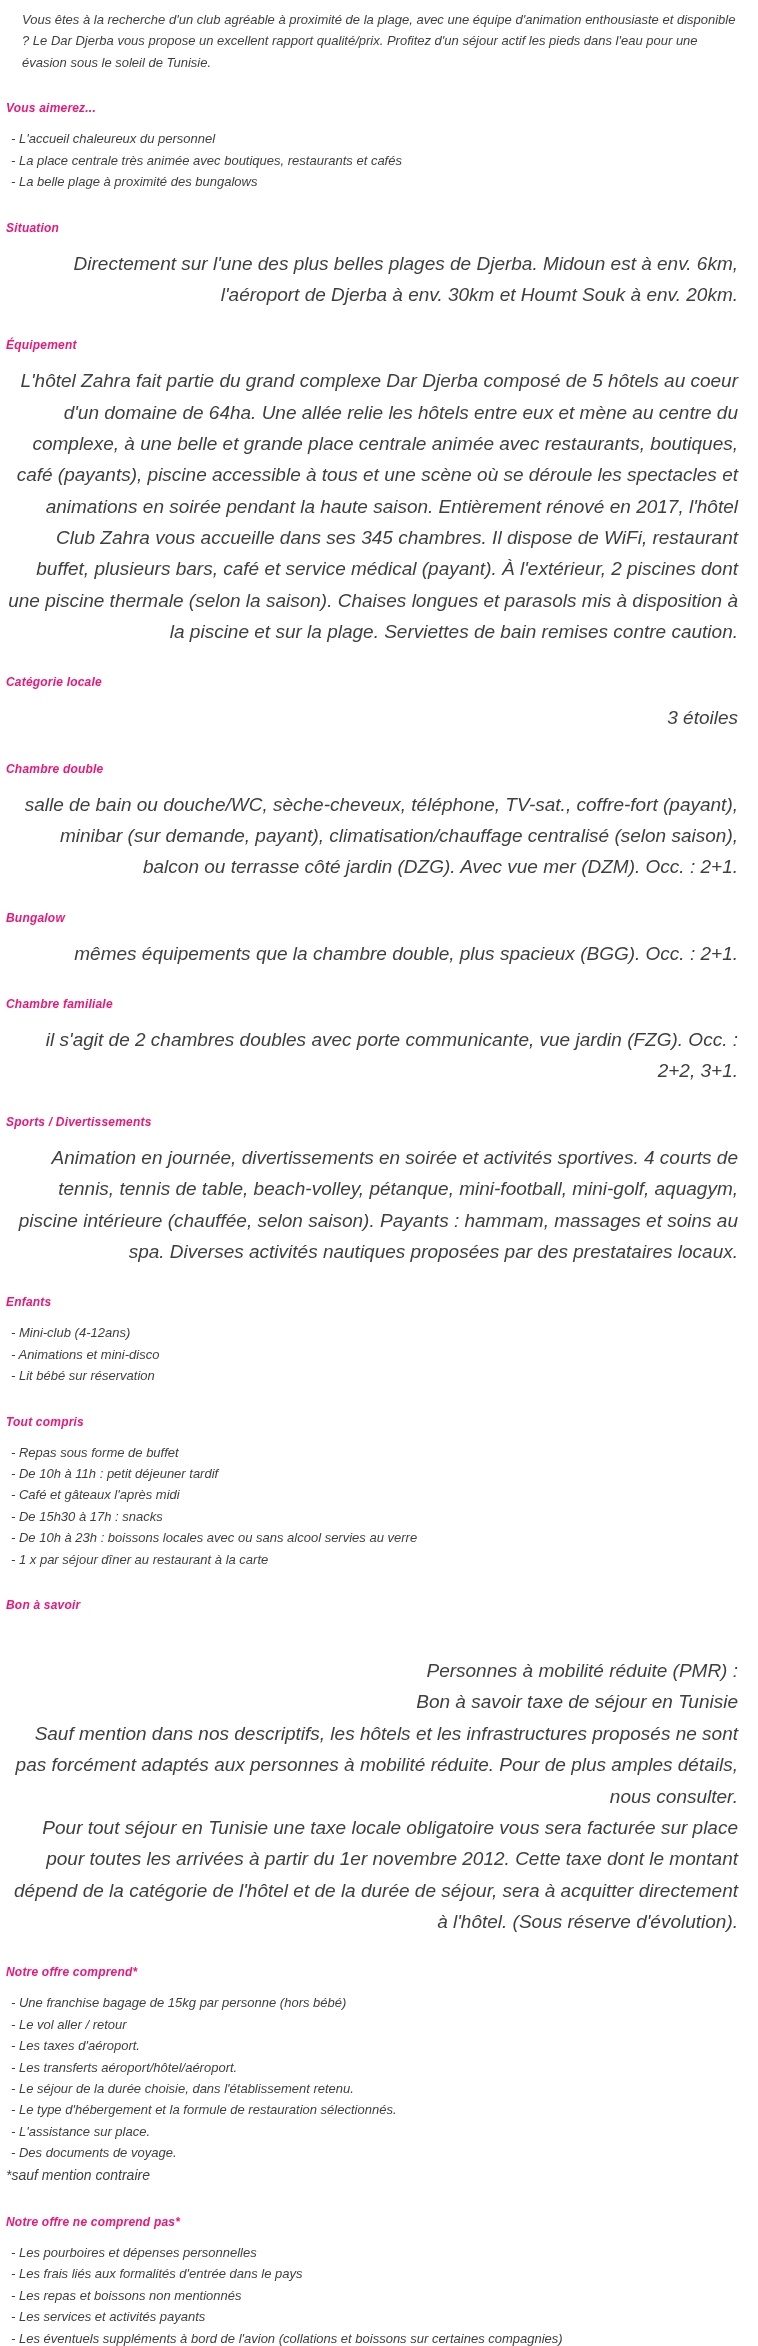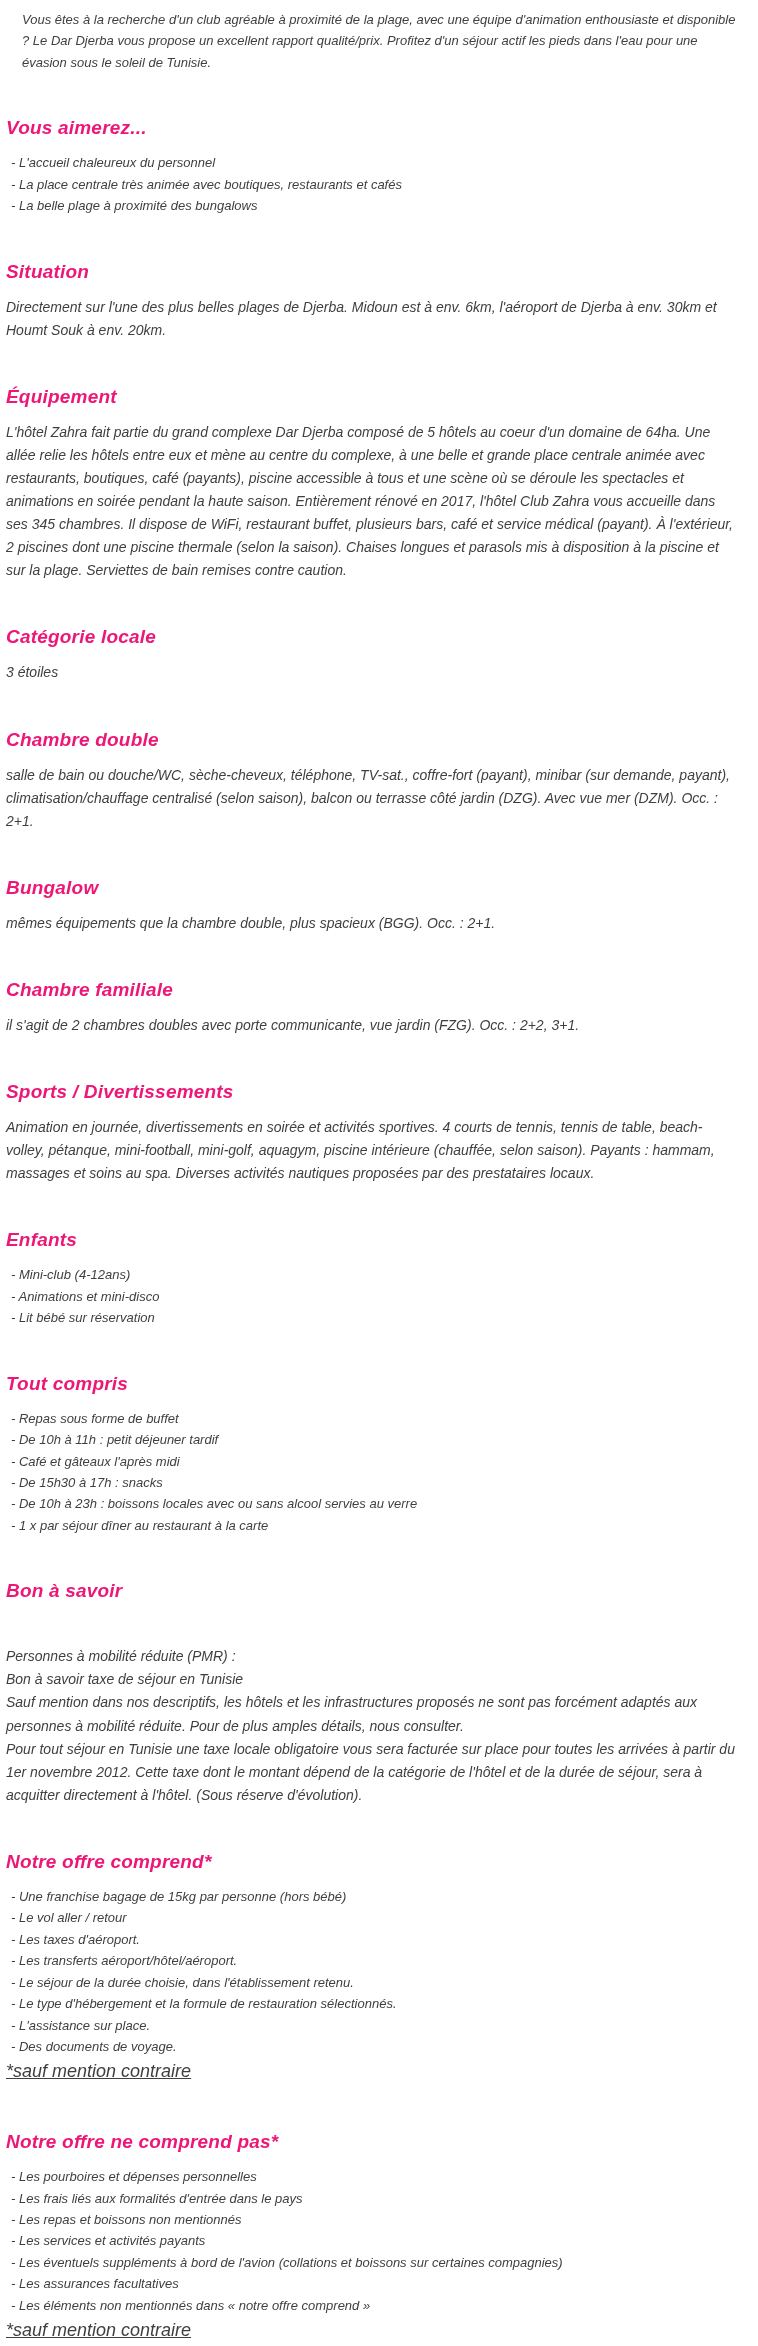--- a/index.html
+++ b/index.html
@@ -12,41 +12,41 @@
     color: var(--body-color, #3f3f3f);
   }
   .doc { padding: 9px 20px 10px 6px; }
   .intro {
     font-size: 13px;
     line-height: 1.65;
     margin-left: 16px;
   }
   .section-title {
     color: var(--heading-color, #ed1777);
-    font-size: 19px;
+    font-size: 12px;
     font-weight: 700;
     font-style: italic;
-    margin: 44px 0 13px 0;
+    margin: 28px 0 13px 0;
     letter-spacing: 0.2px;
   }
   .body {
-    font-size: 14px;
+    font-size: 19px;
     line-height: 1.65;
+    text-align: right;
   }
   .body.bold { font-weight: 400; }
   .list-item {
     font-size: 13px;
     line-height: 1.65;
     padding-left: 5px;
   }
   .list-item::before { content: "- "; }
   .footnote {
-    font-size: 18px;
+    font-size: 14px;
     line-height: 1.65;
-    text-decoration: underline;
   }
   .gap { height: 30px; }
 </style>
 </head>
 <body>
 
 <div class="doc">
   <p class="intro">Vous êtes à la recherche d'un club agréable à proximité de la plage, avec une équipe d'animation enthousiaste et disponible ? Le Dar Djerba vous propose un excellent rapport qualité/prix. Profitez d'un séjour actif les pieds dans l'eau pour une évasion sous le soleil de Tunisie.</p>
   <div>
       <section>

